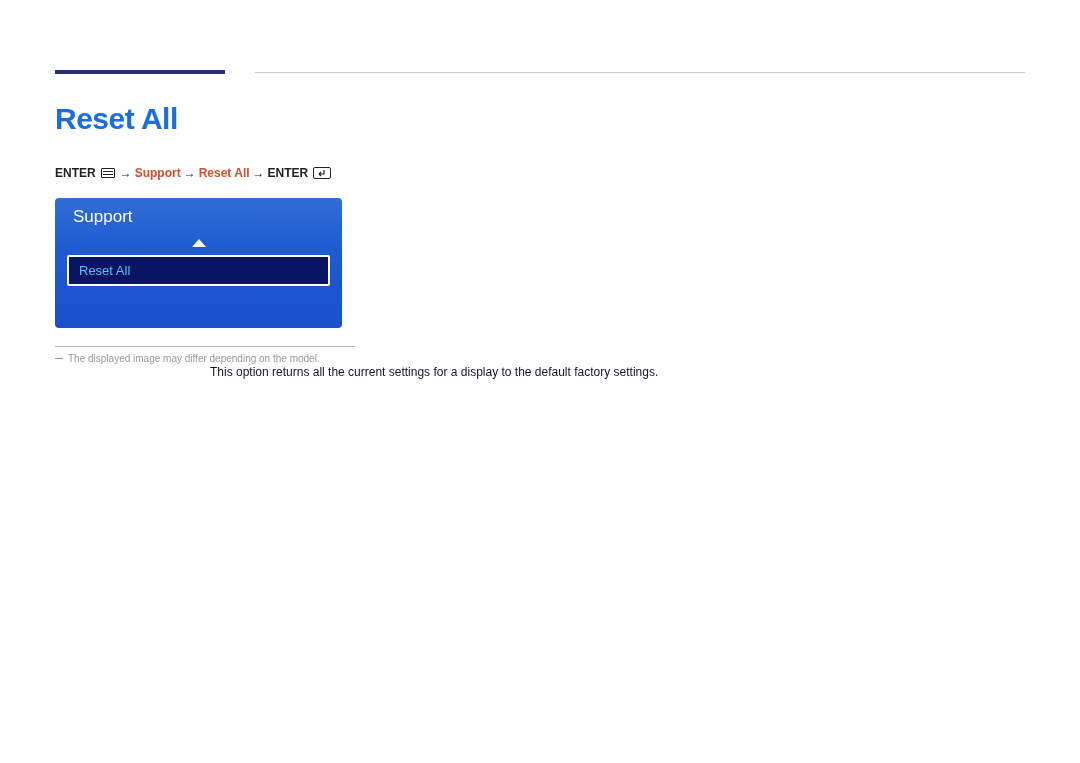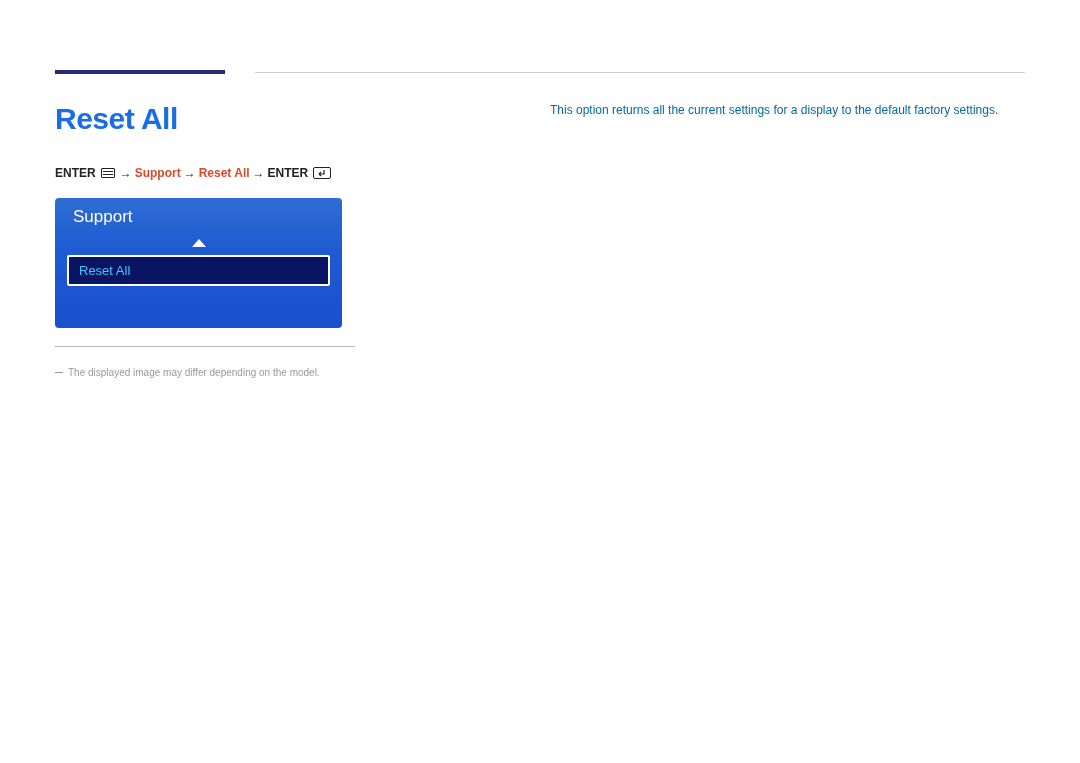--- a/index.html
+++ b/index.html
@@ -27,20 +27,21 @@
       position: absolute;
       top: 72px;
       left: 255px;
       right: 55px;
       height: 1px;
       background: #cccccc;
     }
     .content-wrapper {
       display: flex;
       margin-top: 28px;
+      flex-direction: column;
     }
     .left-column {
       width: 340px;
       flex-shrink: 0;
     }
     .right-column {
       flex: 1;
       padding-left: 155px;
     }
     .page-title {
@@ -141,34 +142,34 @@
     }
     .footnote-divider {
       width: 300px;
       height: 1px;
       background: #b8b8b8;
       margin-top: 18px;
     }
     .footnote {
       font-size: 10px;
       color: #999999;
-      margin-top: 20px;
+      margin-top: 6px;
       display: flex;
       align-items: center;
       gap: 5px;
     }
     .footnote-dash {
       display: inline-block;
       width: 8px;
       height: 1px;
       background: #999999;
     }
     .description {
       font-size: 12px;
-      color: #0369a1;
+      color: #0f172a;
       line-height: 1.4;
     }
   </style>
 </head>
 <body>
 
 <div class="page">
   <div class="header-bar"></div>
   <div class="top-divider"></div>
 

